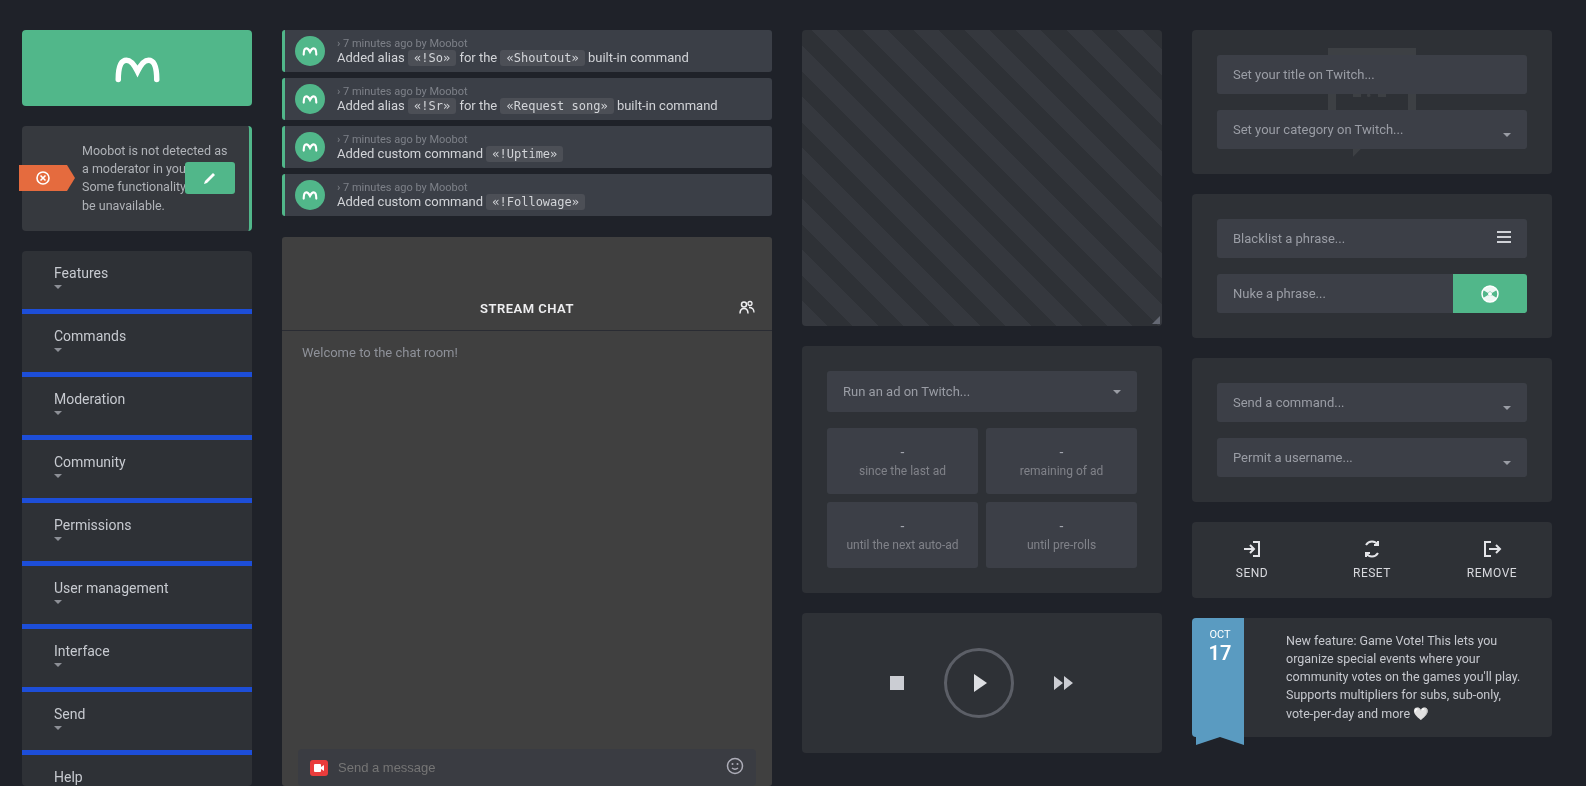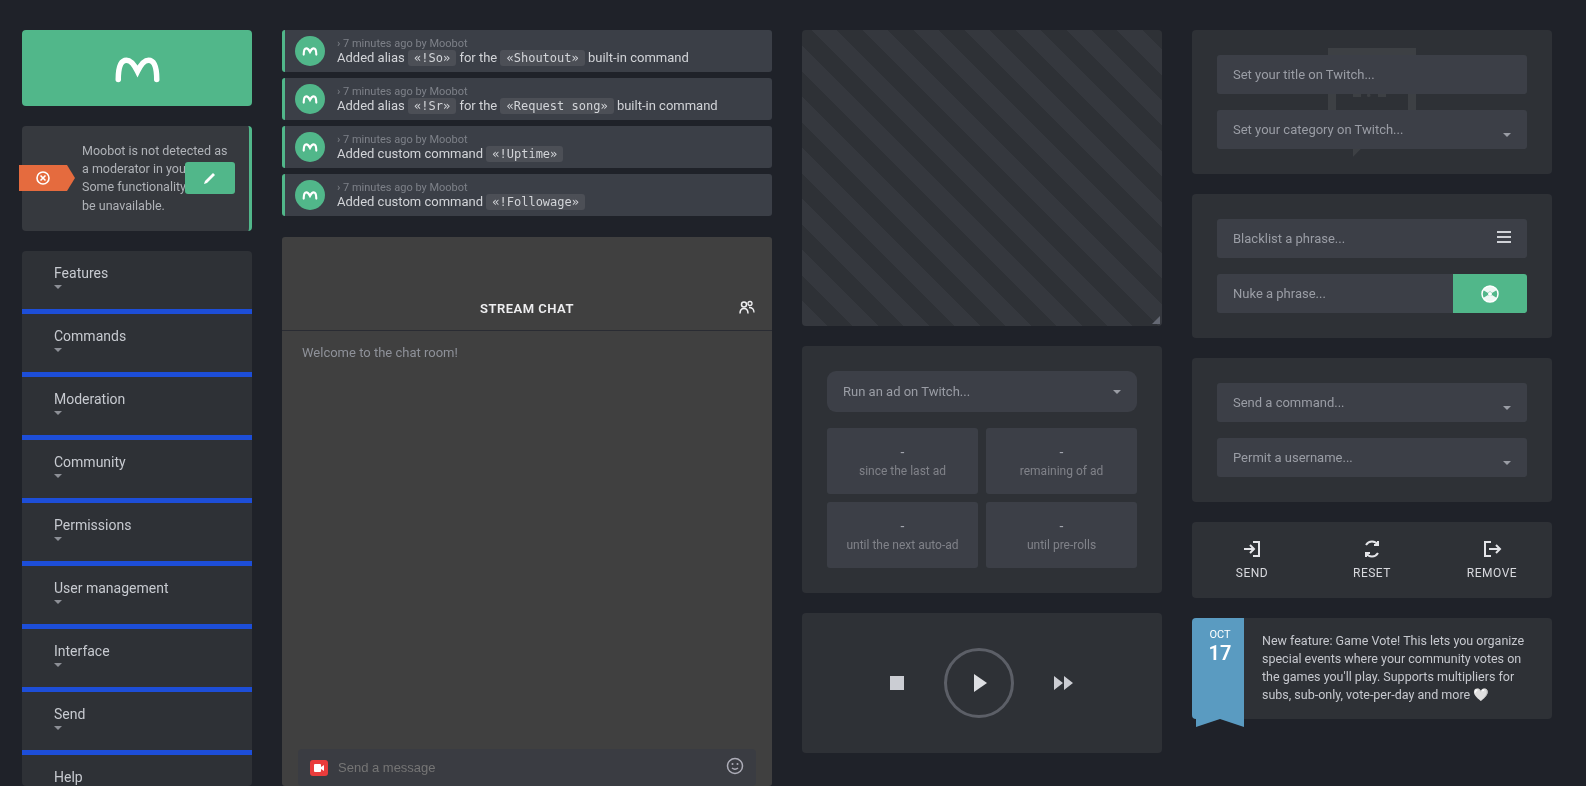--- a/index.html
+++ b/index.html
@@ -242,21 +242,21 @@
     .panel {
       background: #2e3136;
       border-radius: 4px;
       padding: 25px;
       display: flex;
       flex-direction: column;
       gap: 16px;
     }
     .select-like {
       background: #3c3f47;
-      border-radius: 9px;
+      border-radius: 3px;
       padding: 13px 16px;
       color: #9a9da5;
       font-size: 13px;
       display: flex;
       justify-content: space-between;
       align-items: center;
       cursor: pointer;
     }
     .grid2 {
       display: grid;
@@ -351,20 +351,21 @@
       cursor:pointer;
       color:#d8d9de;
       font-size:12px;
       letter-spacing:0.5px;
     }
     .news {
       background:#2e3136;
       border-radius:4px;
       display:flex;
       border-left:4px solid #5a9bc1;
+      gap:24px;
     }
     .ribbon {
       width:48px;
       background:#5a9bc1;
       color:#fff;
       text-align:center;
       padding:10px 4px;
       font-size:11px;
       display:flex;
       flex-direction:column;

